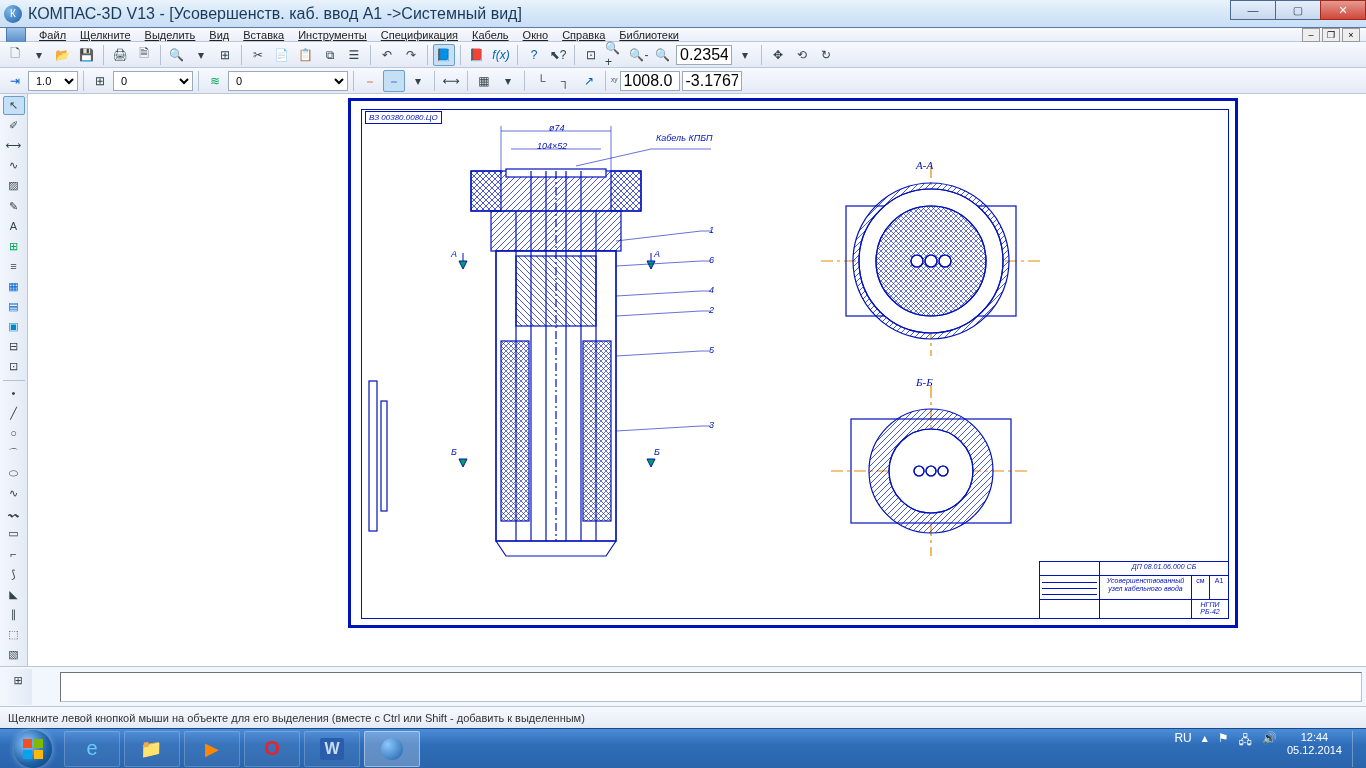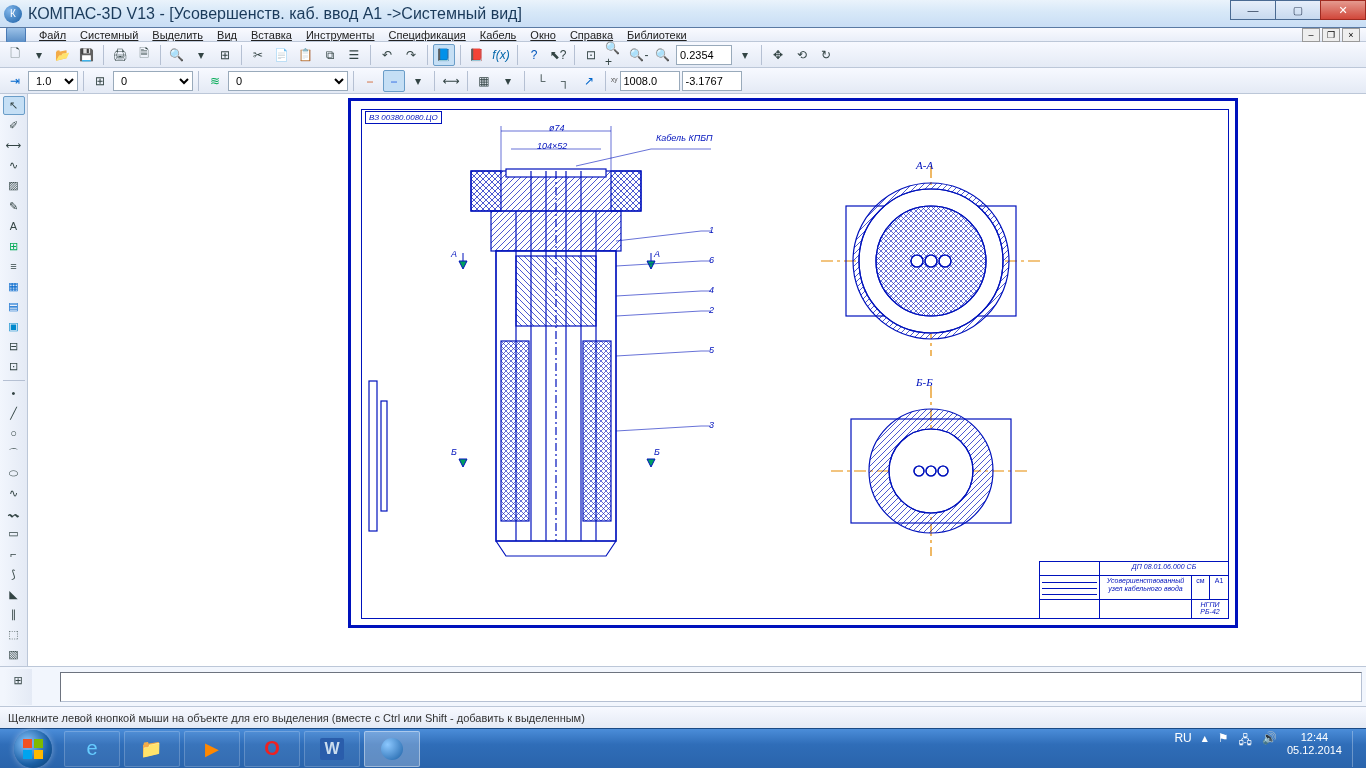--- a/index.html
+++ b/index.html
@@ -20,21 +20,21 @@
 .menubar .menu-item u { text-decoration: underline; }
 .menubar .mdi-controls { margin-left: auto; display: flex; gap: 2px; padding-right: 6px; }
 .menubar .mdi-btn { width: 18px; height: 14px; border: 1px solid #999; background: #eee; display: flex; align-items: center; justify-content: center; font-size: 9px; cursor: pointer; }
 
 
 .toolbar { height: 26px; background: linear-gradient(#f7f9ff, #e4eaf5); border-bottom: 1px solid #bcc7d8; display: flex; align-items: center; padding: 0 4px; gap: 2px; }
 .tb-sep { width: 1px; height: 20px; background: #b5c0d3; margin: 0 3px; }
 .tb-btn { width: 22px; height: 22px; border: 1px solid transparent; border-radius: 2px; display: flex; align-items: center; justify-content: center; cursor: pointer; font-size: 12px; color: #344; }
 .tb-btn.active { background: #c5dff5; border-color: #6a9dc8; }
 .tb-dd { border: 1px solid #9ab; background: #fff; height: 20px; padding: 0 3px; font-size: 11px; min-width: 50px; }
-.tb-num { border: 1px solid #9ab; background: #fff; height: 20px; padding: 0 3px; font-size: 11px; width: 60px; text-align: left; }
+.tb-num { border: 1px solid #9ab; background: #fff; height: 20px; padding: 0 3px; font-size: 16px; width: 60px; text-align: left; }
 
 
 .vtoolbar { width: 28px; background: linear-gradient(to right, #f2f6fd, #e4eaf5); border-right: 1px solid #bcc7d8; display: flex; flex-direction: column; padding: 2px 0; gap: 1px; align-items: center; }
 .vtoolbar .tb-btn { width: 22px; height: 20px; font-size: 11px; }
 .vtoolbar .vsep { height: 1px; width: 22px; background: #b5c0d3; margin: 2px 0; }
 
 
 .workarea { flex: 1; display: flex; background: #fff; overflow: hidden; }
 .canvas-wrap { flex: 1; display: flex; flex-direction: column; }
 .canvas { flex: 1; background: #fff; position: relative; overflow: hidden; }
@@ -80,21 +80,21 @@
   <div class="win-controls">
     <div class="win-btn">—</div>
     <div class="win-btn">▢</div>
     <div class="win-btn close">✕</div>
   </div>
 </div>
 
 <div class="menubar">
   <div class="menu-icon"></div>
   <div class="menu-item"><u>Файл</u></div>
-  <div class="menu-item"><u>Системный</u></div>
+  <div class="menu-item"><u>Щелкните</u></div>
   <div class="menu-item"><u>Выделить</u></div>
   <div class="menu-item"><u>Вид</u></div>
   <div class="menu-item"><u>Вставка</u></div>
   <div class="menu-item"><u>Инструменты</u></div>
   <div class="menu-item"><u>Спецификация</u></div>
   <div class="menu-item"><u>Кабель</u></div>
   <div class="menu-item"><u>Окно</u></div>
   <div class="menu-item"><u>Справка</u></div>
   <div class="menu-item"><u>Библиотеки</u></div>
   <div class="mdi-controls">

